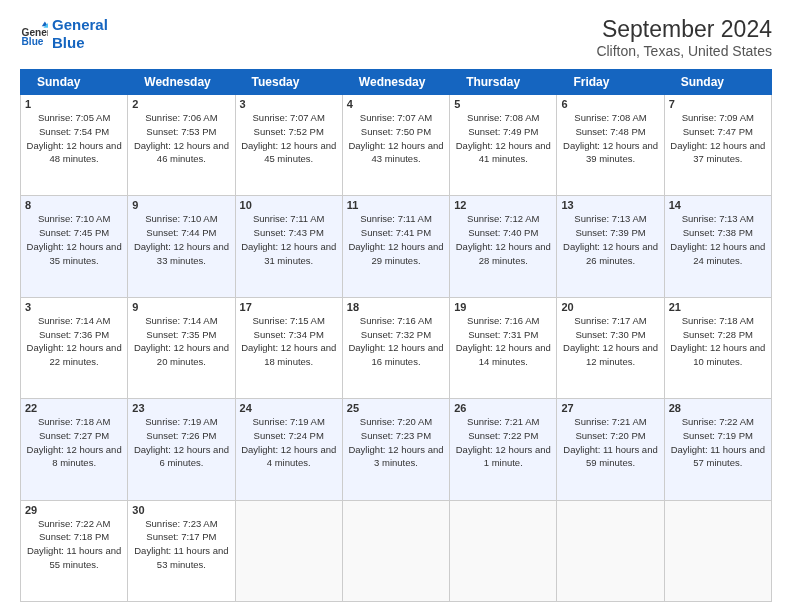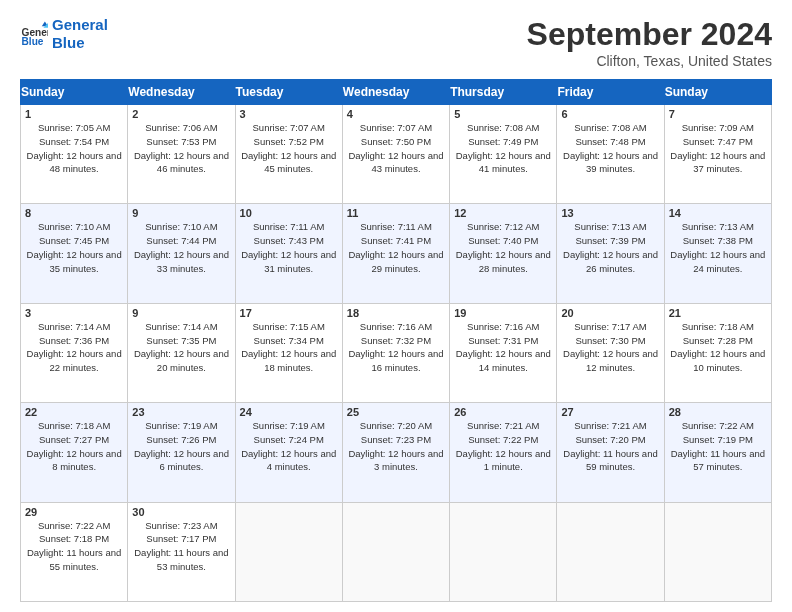--- a/index.html
+++ b/index.html
@@ -38,41 +38,41 @@
       color: #1565c0;
     }
     .logo-icon {
       width: 28px;
       height: 28px;
     }
     .title-block {
       text-align: right;
     }
     .main-title {
-      font-size: 32px;
-      font-weight: bold;
+      font-size: 23px;
+      font-weight: normal;
       color: #333;
     }
     .subtitle {
       font-size: 14px;
       color: #555;
     }
     .calendar {
       flex: 1;
       border: 1px solid #ccc;
       border-collapse: collapse;
       width: 100%;
       table-layout: fixed;
     }
     .calendar th {
       background-color: #1565c0;
       color: #fff;
       font-size: 12px;
       font-weight: bold;
-      padding: 5px 0;
+      padding: 5px 16px;
       text-align: left;
       border: 1px solid #1565c0;
     }
     .calendar td {
       border: 1px solid #ccc;
       vertical-align: top;
       padding: 3px 4px;
       font-size: 9.5px;
       color: #333;
       height: 78px;

